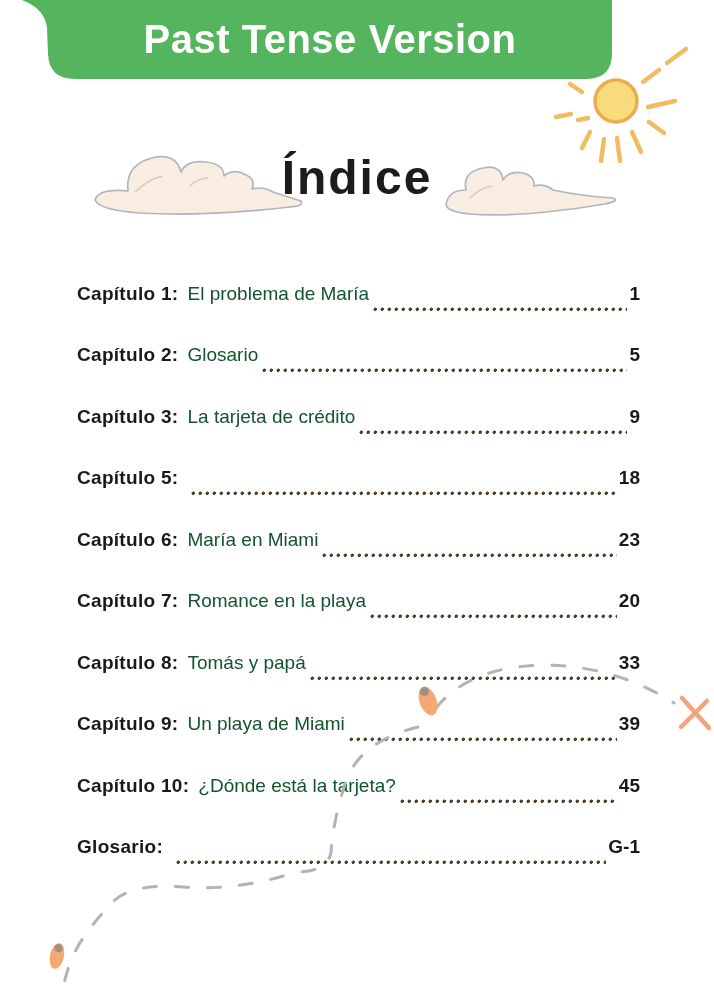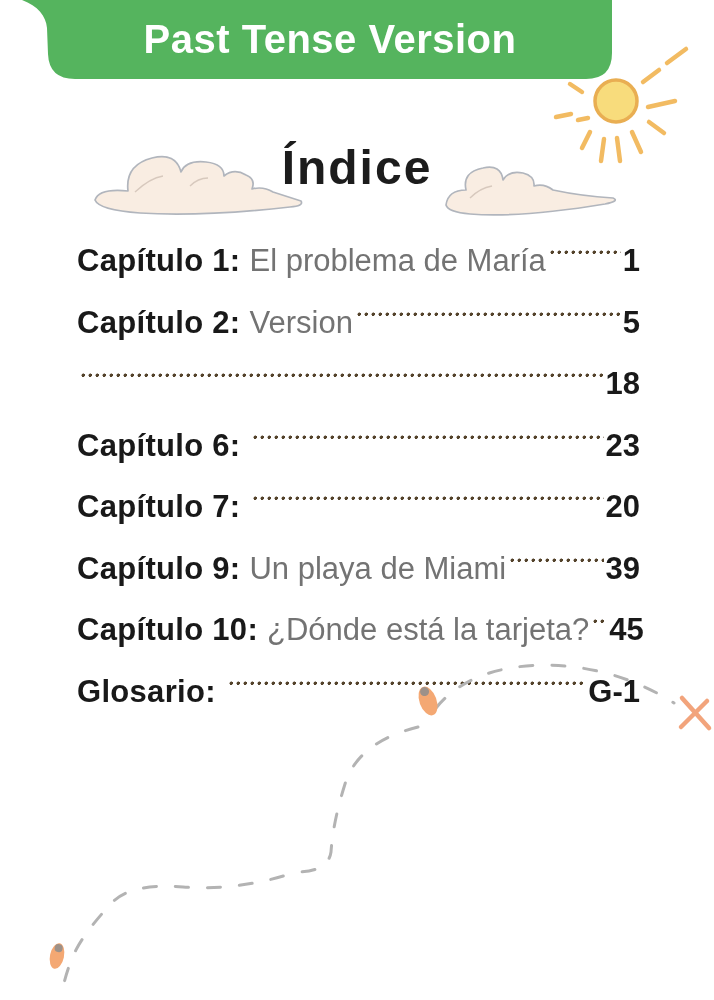--- a/index.html
+++ b/index.html
@@ -27,47 +27,47 @@
     position: absolute; z-index: 4;
     left: 48px; top: 0; width: 564px; height: 79px;
     display: flex; align-items: center; justify-content: center;
     color: #ffffff;
     font-size: 40px; font-weight: 700; letter-spacing: 0.5px; border-radius: 28px;
   }
 
   
   .page-title {
     position: absolute; z-index: 2;
-    left: 0; top: 140px; width: 714px;
+    left: 0; top: 150px; width: 714px;
     text-align: center;
     font-size: 48px; font-weight: 700;
     letter-spacing: 2px;
     color: #1c1c1c;
   }
 
   
   .toc {
     position: absolute; z-index: 2;
     left: 77px; top: 243px; width: 563px;
   }
   .toc-row {
     height: 61.5px;
-    display: flex; align-items: flex-start;
-    font-size: 31px;
+    display: flex; align-items: flex-end;
+    font-size: 19px;
     white-space: nowrap;
   }
   .chap {
     font-weight: 700;
     letter-spacing: 0.3px;
     margin-right: 9px;
     color: #191919;
   }
   .chap-title {
     font-weight: 400;
-    color: #737373;
+    color: #14532d;
   }
   .leader {
     flex: 1 1 auto;
     min-width: 14px;
     height: 5px;
     margin: 0 2px 0 4px;
     transform: translateY(7px);
     background-image: radial-gradient(circle at 2.2px 2.2px, #53422a 1.55px, rgba(0,0,0,0) 1.9px);
     background-size: 7px 5px;
     background-repeat: repeat-x;
@@ -139,37 +139,52 @@
 
 <div class="toc">
   <div class="toc-row">
     <span class="chap">Capítulo 1:</span>
       <span class="chap-title">El problema de María</span>
       <span class="leader"></span>
       <span class="pagenum">1</span>
   </div>
   <div class="toc-row">
     <span class="chap">Capítulo 2:</span>
-      <span class="chap-title">Version</span>
+      <span class="chap-title">Glosario</span>
       <span class="leader"></span>
       <span class="pagenum">5</span>
   </div>
   <div class="toc-row">
+    <span class="chap">Capítulo 3:</span>
+      <span class="chap-title">La tarjeta de crédito</span>
+      <span class="leader"></span>
+      <span class="pagenum">9</span>
+  </div>
+  <div class="toc-row">
+    <span class="chap">Capítulo 5:</span>
       <span class="leader"></span>
       <span class="pagenum">18</span>
   </div>
   <div class="toc-row">
     <span class="chap">Capítulo 6:</span>
+      <span class="chap-title">María en Miami</span>
       <span class="leader"></span>
       <span class="pagenum">23</span>
   </div>
   <div class="toc-row">
     <span class="chap">Capítulo 7:</span>
+      <span class="chap-title">Romance en la playa</span>
       <span class="leader"></span>
       <span class="pagenum">20</span>
+  </div>
+  <div class="toc-row">
+    <span class="chap">Capítulo 8:</span>
+      <span class="chap-title">Tomás y papá</span>
+      <span class="leader"></span>
+      <span class="pagenum">33</span>
   </div>
   <div class="toc-row">
     <span class="chap">Capítulo 9:</span>
       <span class="chap-title">Un playa de Miami</span>
       <span class="leader"></span>
       <span class="pagenum">39</span>
   </div>
   <div class="toc-row">
     <span class="chap">Capítulo 10:</span>
       <span class="chap-title">¿Dónde está la tarjeta?</span>

